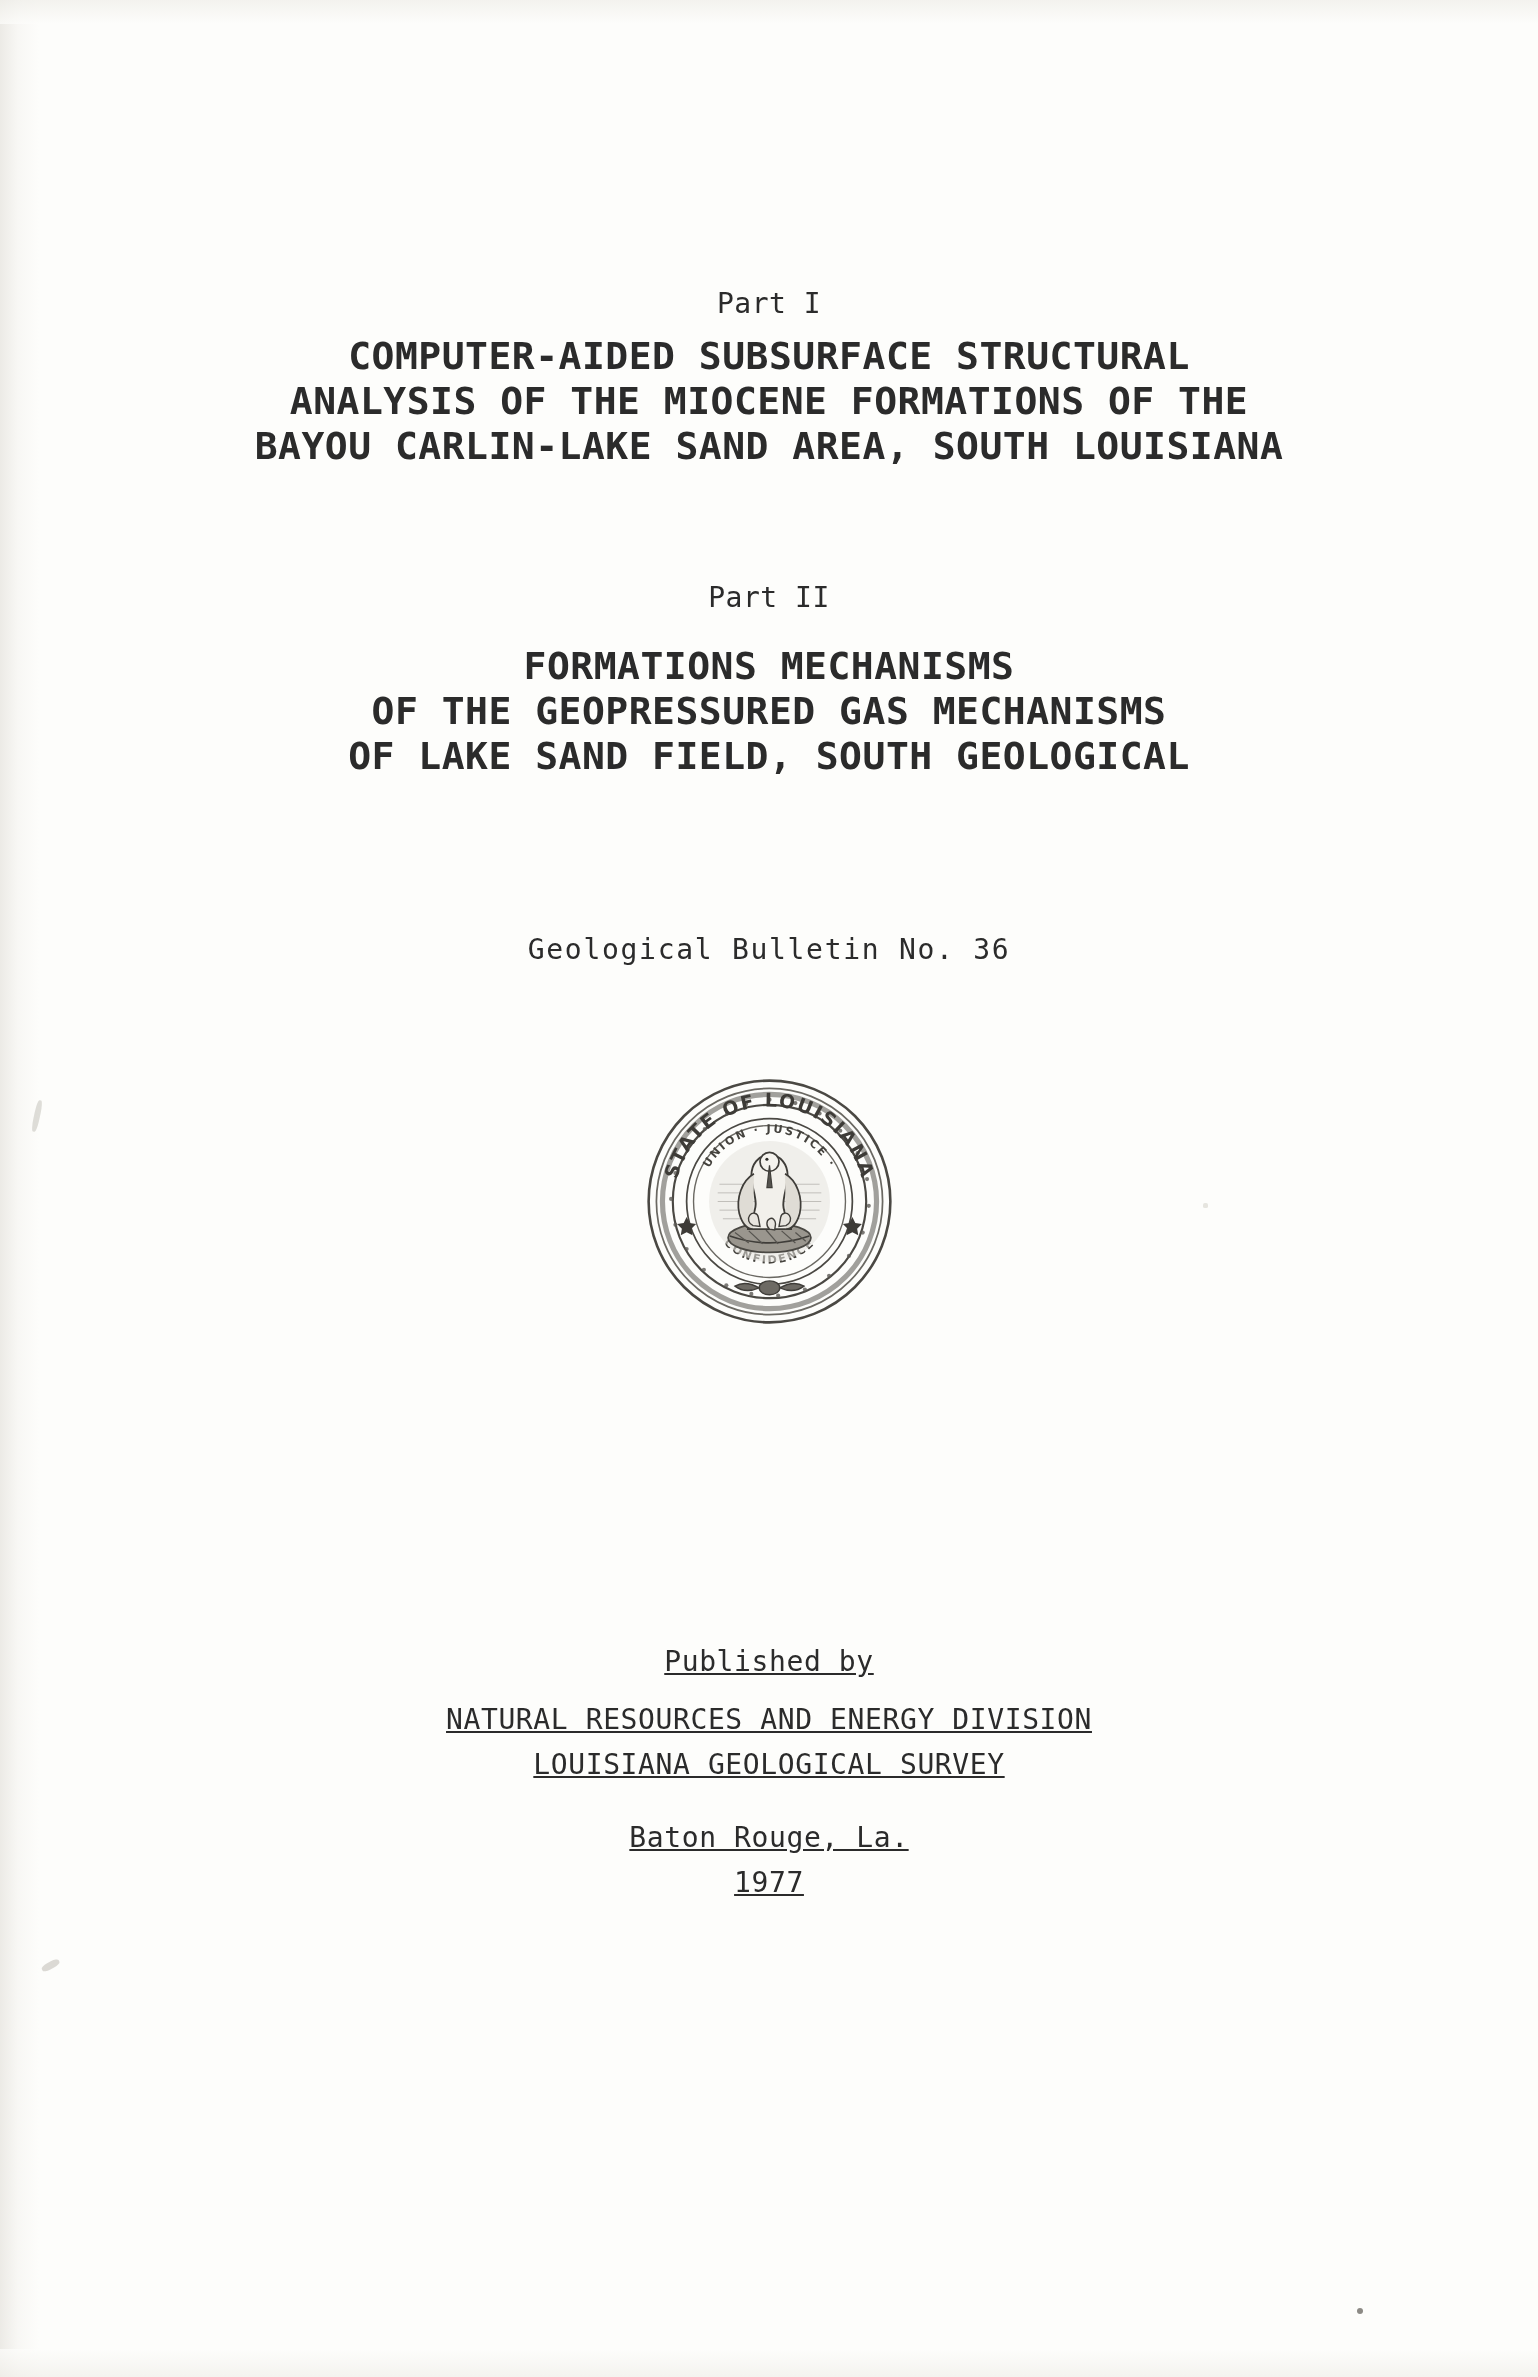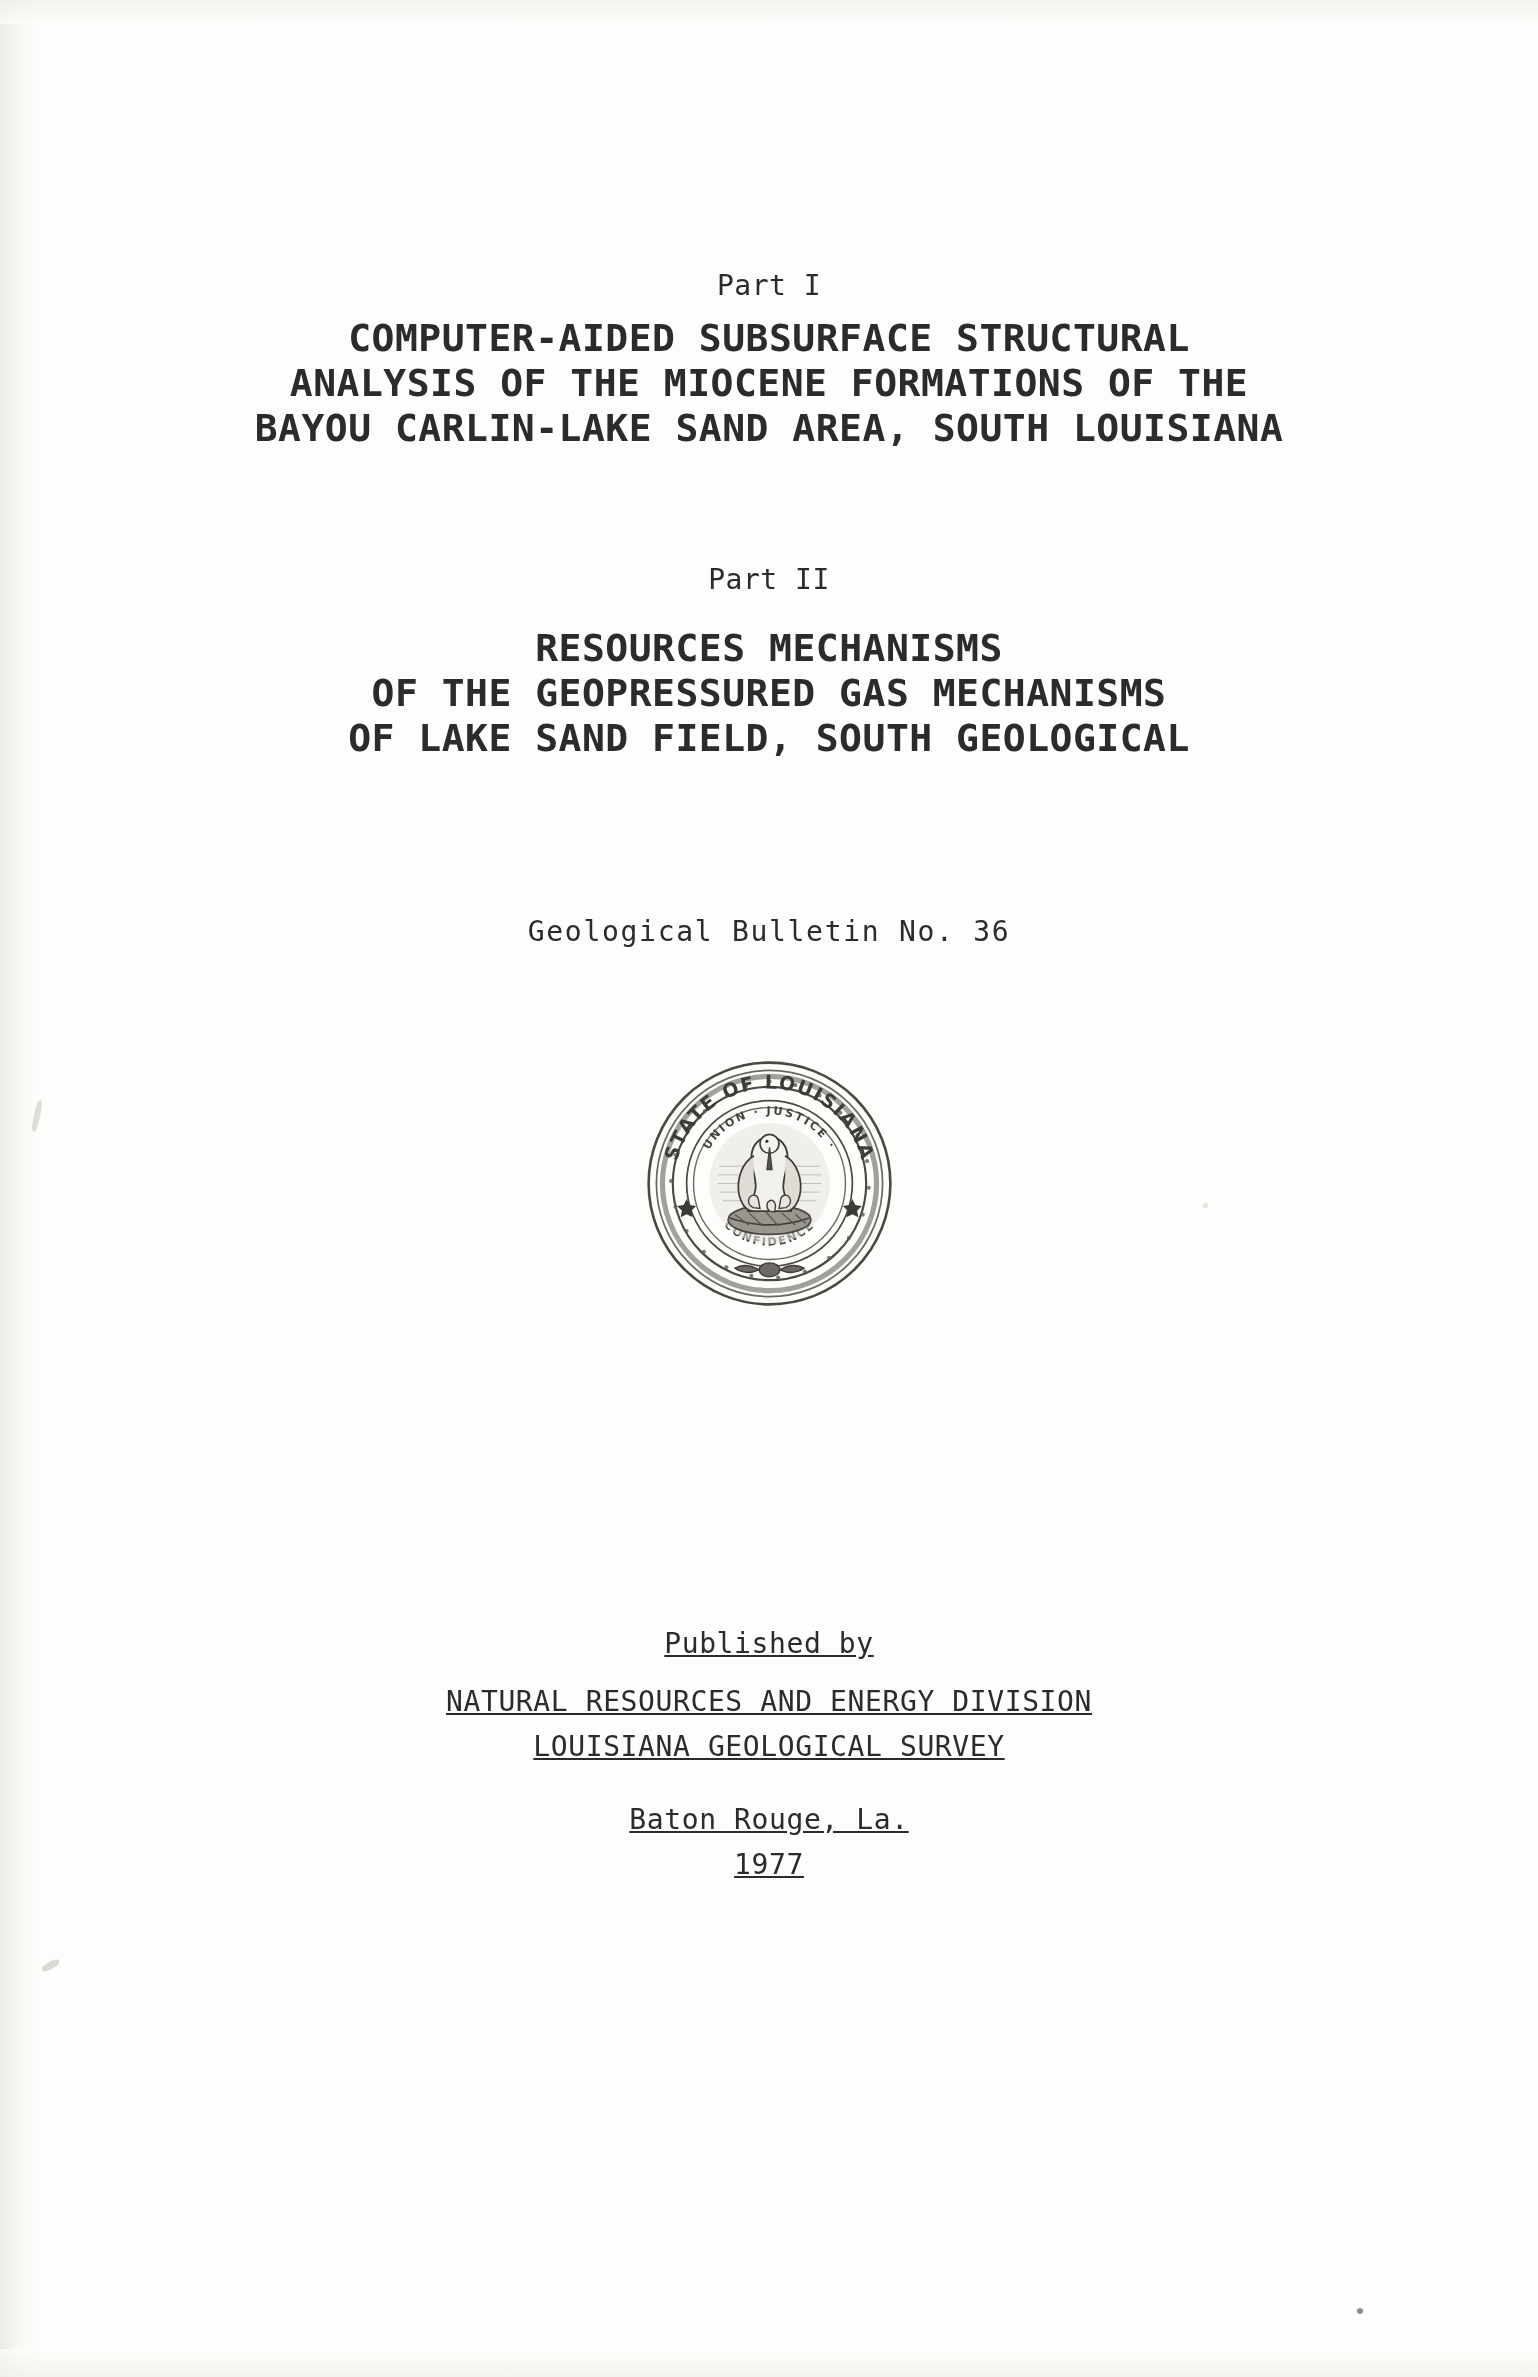--- a/index.html
+++ b/index.html
@@ -46,21 +46,21 @@
   .speck {
     position: absolute;
     background: #b9b6ad;
     border-radius: 40%;
   }
 
   .content {
     position: absolute;
     left: 0;
     right: 0;
-    top: 0;
+    top: 18px;
     text-align: center;
   }
 
   .block { text-align: center; }
 
   .line {
     display: block;
     white-space: pre;
     letter-spacing: 0.5px;
   }
@@ -140,21 +140,21 @@
 
   <div class="block" id="part1-block">
     <span class="line part-label" id="part1-label">Part I</span>
     <span class="line title-line">COMPUTER-AIDED SUBSURFACE STRUCTURAL</span>
     <span class="line title-line">ANALYSIS OF THE MIOCENE FORMATIONS OF THE</span>
     <span class="line title-line">BAYOU CARLIN-LAKE SAND AREA, SOUTH LOUISIANA</span>
   </div>
 
   <div class="block" id="part2-block">
     <span class="line part-label" id="part2-label">Part II</span>
-    <span class="line title-line">RESOURCES MECHANISMS</span>
+    <span class="line title-line">FORMATIONS MECHANISMS</span>
     <span class="line title-line">OF THE GEOPRESSURED GAS MECHANISMS</span>
     <span class="line title-line">OF LAKE SAND FIELD, SOUTH GEOLOGICAL</span>
   </div>
 
   <div class="block" id="bulletin-block">
     <span class="line bulletin-line">Geological Bulletin No. 36</span>
   </div>
 
   <div id="seal-wrap">
     <div class="seal">

